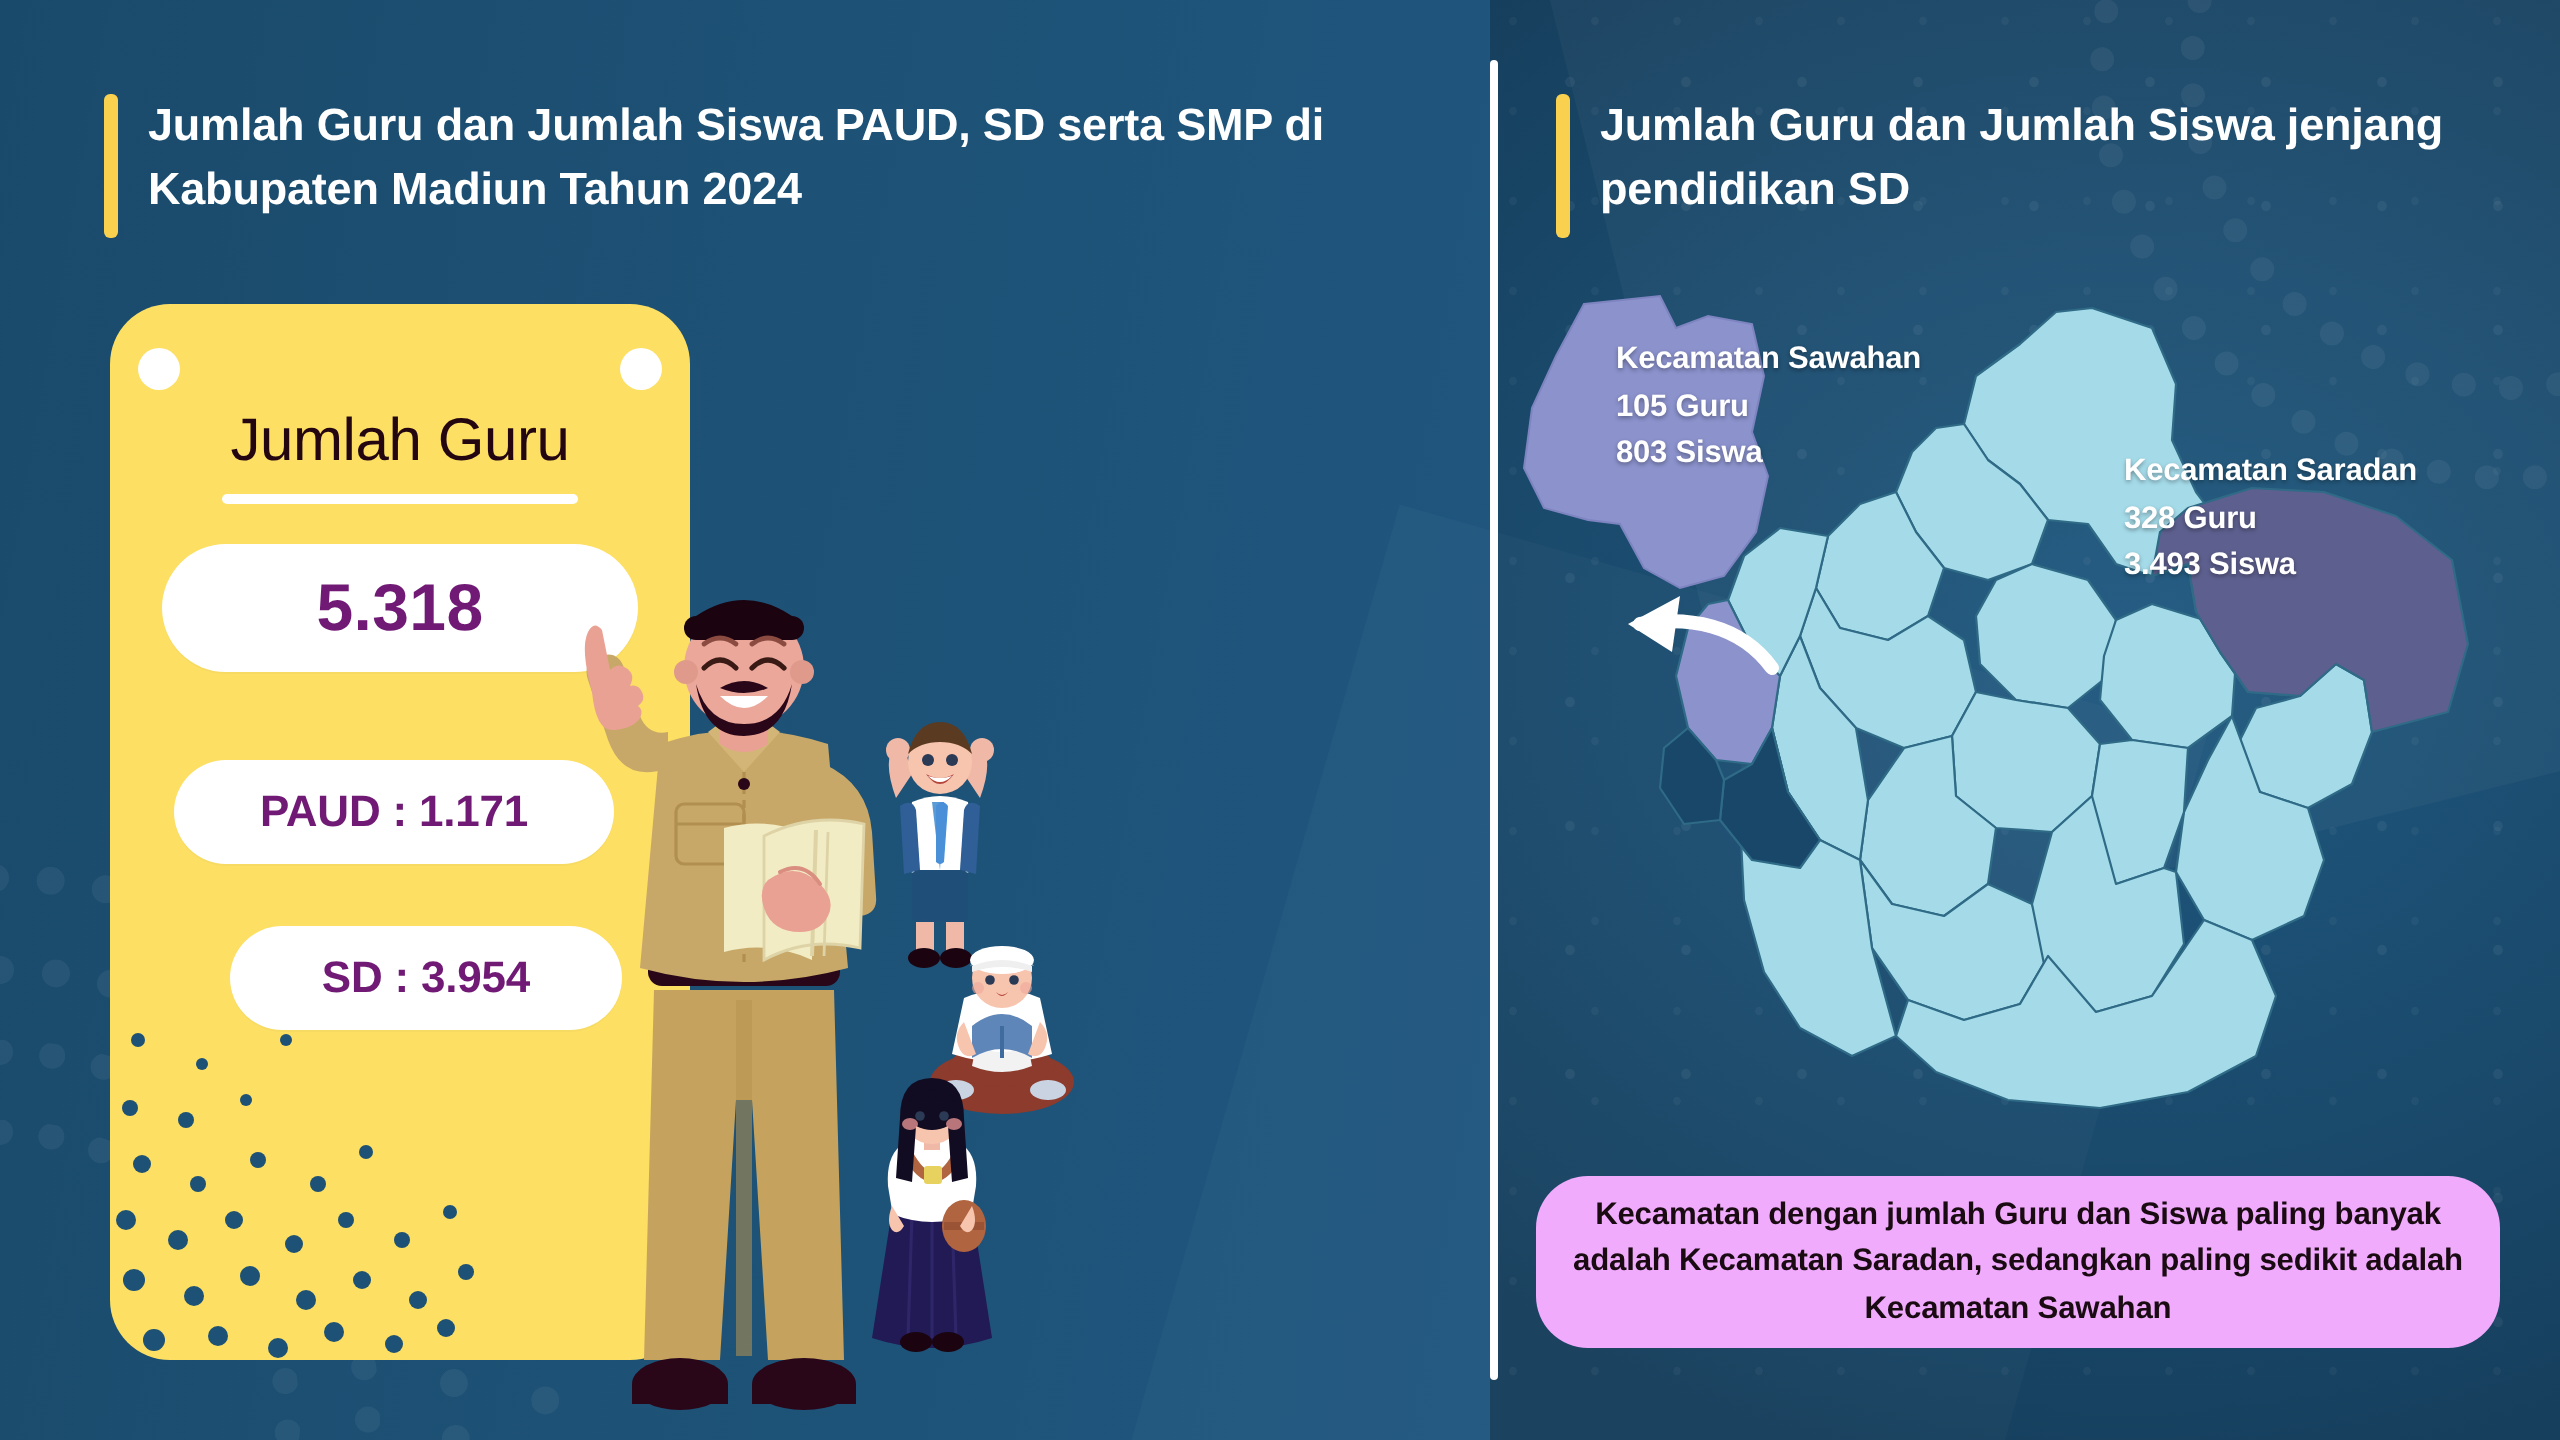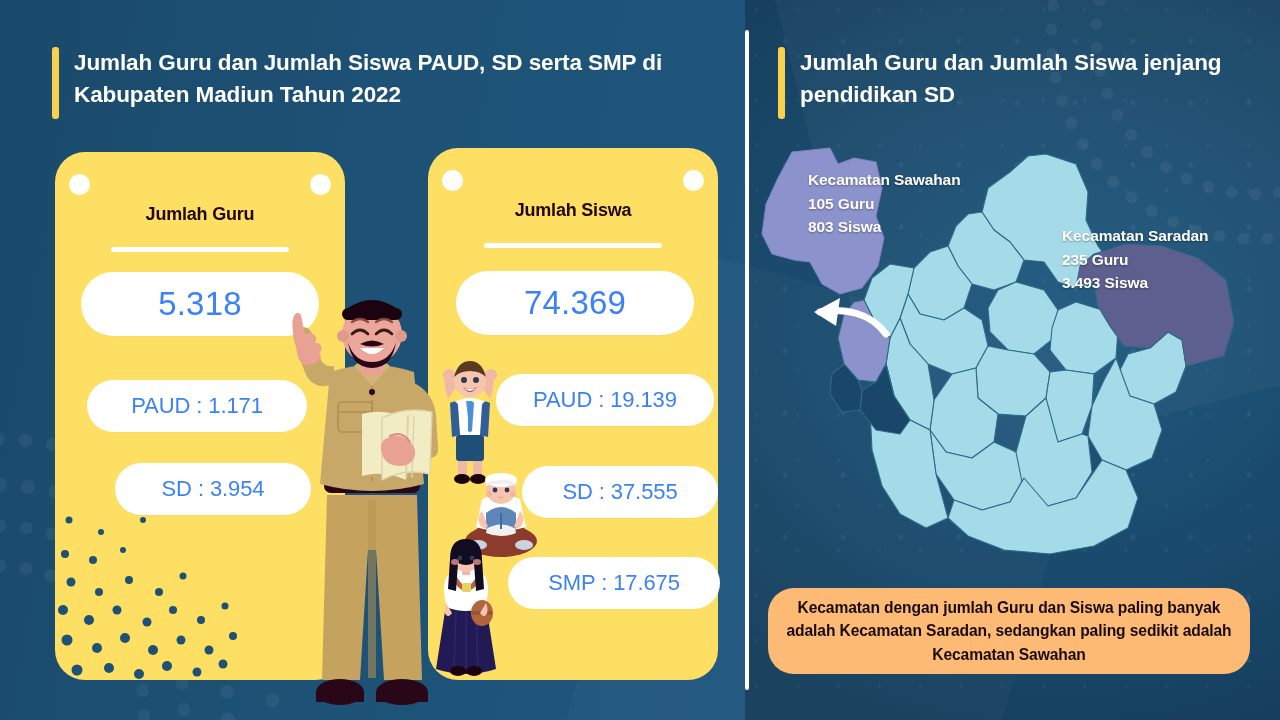--- a/index.html
+++ b/index.html
@@ -95,34 +95,34 @@
   .punch {
     position: absolute; width: 21px; height: 21px;
     border-radius: 50%; background: #ffffff;
   }
   .punch.left  { left: 14px;  top: 22px; }
   .punch.right { right: 14px; top: 22px; }
 
   .card-title {
     position: absolute; left: 0; right: 0; top: 52px;
     text-align: center;
-    font-size: 18px; font-weight: bold; color: #23060f;
+    font-size: 30px; font-weight: normal; color: #23060f;
     letter-spacing: -0.2px;
   }
   .card-rule {
     position: absolute; top: 95px; left: 50%; transform: translateX(-50%);
     width: 178px; height: 5px; background: #ffffff; border-radius: 3px;
   }
 
   .pill {
     position: absolute;
     background: #ffffff;
     border-radius: 40px;
     display: flex; align-items: center; justify-content: center;
-    color: #3b82f6; font-weight: normal;
+    color: #701a75; font-weight: bold;
     white-space: nowrap;
     box-shadow: 0 1px 0 rgba(0,0,0,0.02);
   }
   .pill.total { height: 64px; font-size: 33px; letter-spacing: 0.2px; }
   .pill.sub   { height: 52px; font-size: 22px; letter-spacing: -0.1px; }
 
   
   #guru-total { left: 26px; top: 120px; width: 238px; }
   #guru-paud  { left: 32px; top: 228px; width: 220px; }
   #guru-sd    { left: 60px; top: 311px; width: 196px; }
@@ -154,21 +154,21 @@
     font-size: 15.5px; line-height: 1.52; letter-spacing: -0.1px;
     text-shadow: 0 1px 2px rgba(0,0,0,0.35);
   }
   #label-sawahan { left: 50px;  top: 26px; }
   #label-saradan { left: 304px; top: 82px; }
 
   
   #note-box {
     position: absolute; left: 768px; top: 588px;
     width: 482px; height: 86px;
-    background: #fdba74; border-radius: 26px;
+    background: #f0abfc; border-radius: 26px;
     display: flex; align-items: center; justify-content: center;
     text-align: center; padding: 0 16px;
   }
   #note-text {
     color: #1a0a12; font-weight: bold; font-size: 15.6px; line-height: 1.48;
     letter-spacing: -0.1px;
   }
 </style>
 </head>
 <body>
@@ -186,21 +186,21 @@
     <div class="arc a3"></div>
     <div class="arc a4"></div>
     <div class="arc a5"></div>
     <div class="arc a6"></div>
   </div>
 
   <div class="divider"></div>
 
   <div class="title-block" id="title-left">
     <div class="title-bar"></div>
-    <div class="title-text">Jumlah Guru dan Jumlah Siswa PAUD, SD serta SMP di Kabupaten Madiun Tahun 2022</div>
+    <div class="title-text">Jumlah Guru dan Jumlah Siswa PAUD, SD serta SMP di Kabupaten Madiun Tahun 2024</div>
   </div>
 
   <div class="title-block" id="title-right">
     <div class="title-bar"></div>
     <div class="title-text">Jumlah Guru dan Jumlah Siswa jenjang pendidikan SD</div>
   </div>
 
   <div class="stat-card" id="card-guru">
     <div class="card-dots">
       <svg width="190" height="210" viewBox="0 0 190 210" xmlns="http://www.w3.org/2000/svg">
@@ -243,31 +243,20 @@
     <div class="punch left"></div>
     <div class="punch right"></div>
     <div class="card-title">Jumlah Guru</div>
     <div class="card-rule"></div>
 
     <div class="pill total" id="guru-total">5.318</div>
     <div class="pill sub" id="guru-paud">PAUD : 1.171</div>
     <div class="pill sub" id="guru-sd">SD : 3.954</div>
   </div>
 
-  <div class="stat-card" id="card-siswa">
-    <div class="punch left"></div>
-    <div class="punch right"></div>
-    <div class="card-title">Jumlah Siswa</div>
-    <div class="card-rule"></div>
-
-    <div class="pill total" id="siswa-total">74.369</div>
-    <div class="pill sub" id="siswa-paud">PAUD : 19.139</div>
-    <div class="pill sub" id="siswa-sd">SD : 37.555</div>
-    <div class="pill sub" id="siswa-smp">SMP : 17.675</div>
-  </div>
 
   <div id="teacher">
     <svg viewBox="0 0 200 420" width="200" height="420" xmlns="http://www.w3.org/2000/svg">
 
       <path d="M55 195 L145 195 L150 380 L112 380 L104 250 L96 250 L88 380 L50 380 Z" fill="#c5a35f"></path>
       <path d="M96 200 L104 200 L104 378 L96 378 Z" fill="#b89450" opacity="0.55"></path>
 
       <ellipse cx="68" cy="392" rx="24" ry="13" fill="#2a0718"></ellipse>
       <ellipse cx="130" cy="392" rx="26" ry="13" fill="#2a0718"></ellipse>
       <path d="M44 392 h48 v10 h-48 z" fill="#2a0718"></path>
@@ -441,21 +430,21 @@
     </svg>
 
     <div class="map-label" id="label-sawahan">
       <div>Kecamatan Sawahan</div>
       <div>105 Guru</div>
       <div>803 Siswa</div>
     </div>
 
     <div class="map-label" id="label-saradan">
       <div>Kecamatan Saradan</div>
-      <div>235 Guru</div>
+      <div>328 Guru</div>
       <div>3.493 Siswa</div>
     </div>
   </div>
 
   <div id="note-box">
     <div id="note-text">Kecamatan dengan jumlah Guru dan Siswa paling banyak adalah Kecamatan Saradan, sedangkan paling sedikit adalah Kecamatan Sawahan</div>
   </div>
 
 </div>
 

